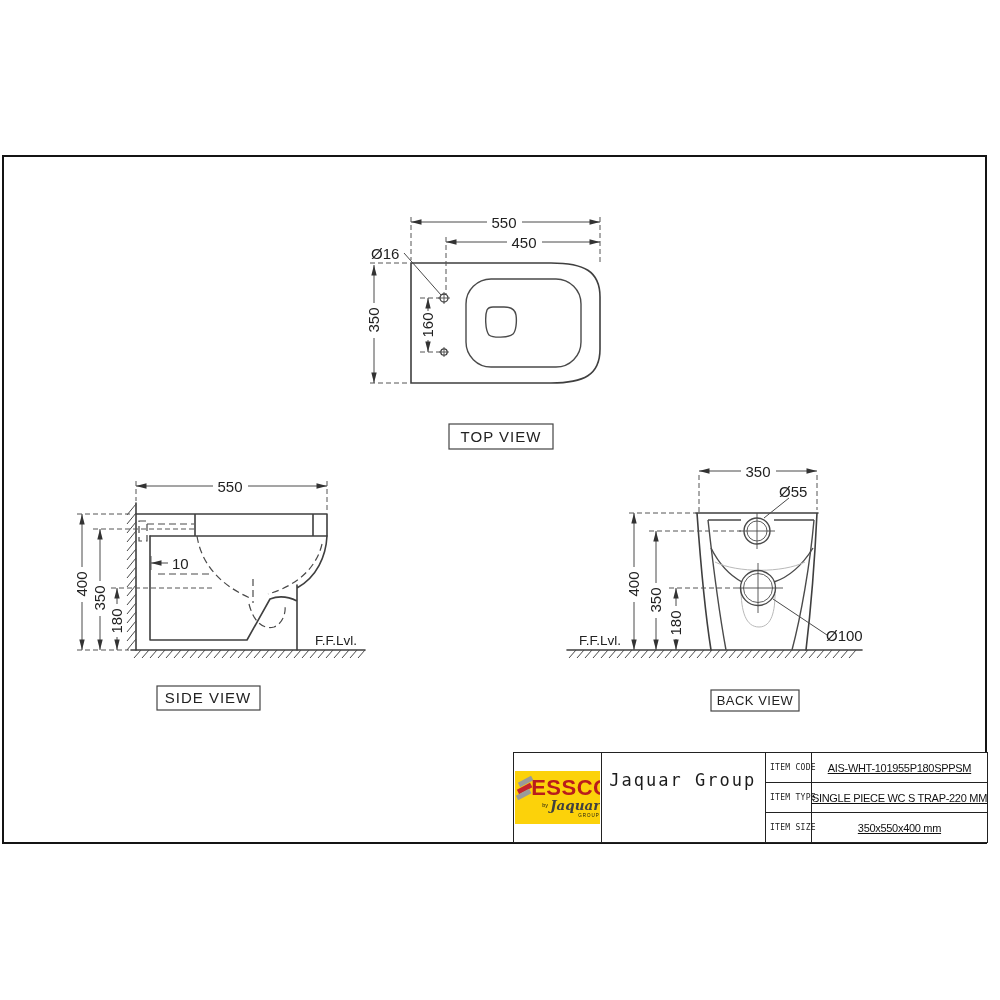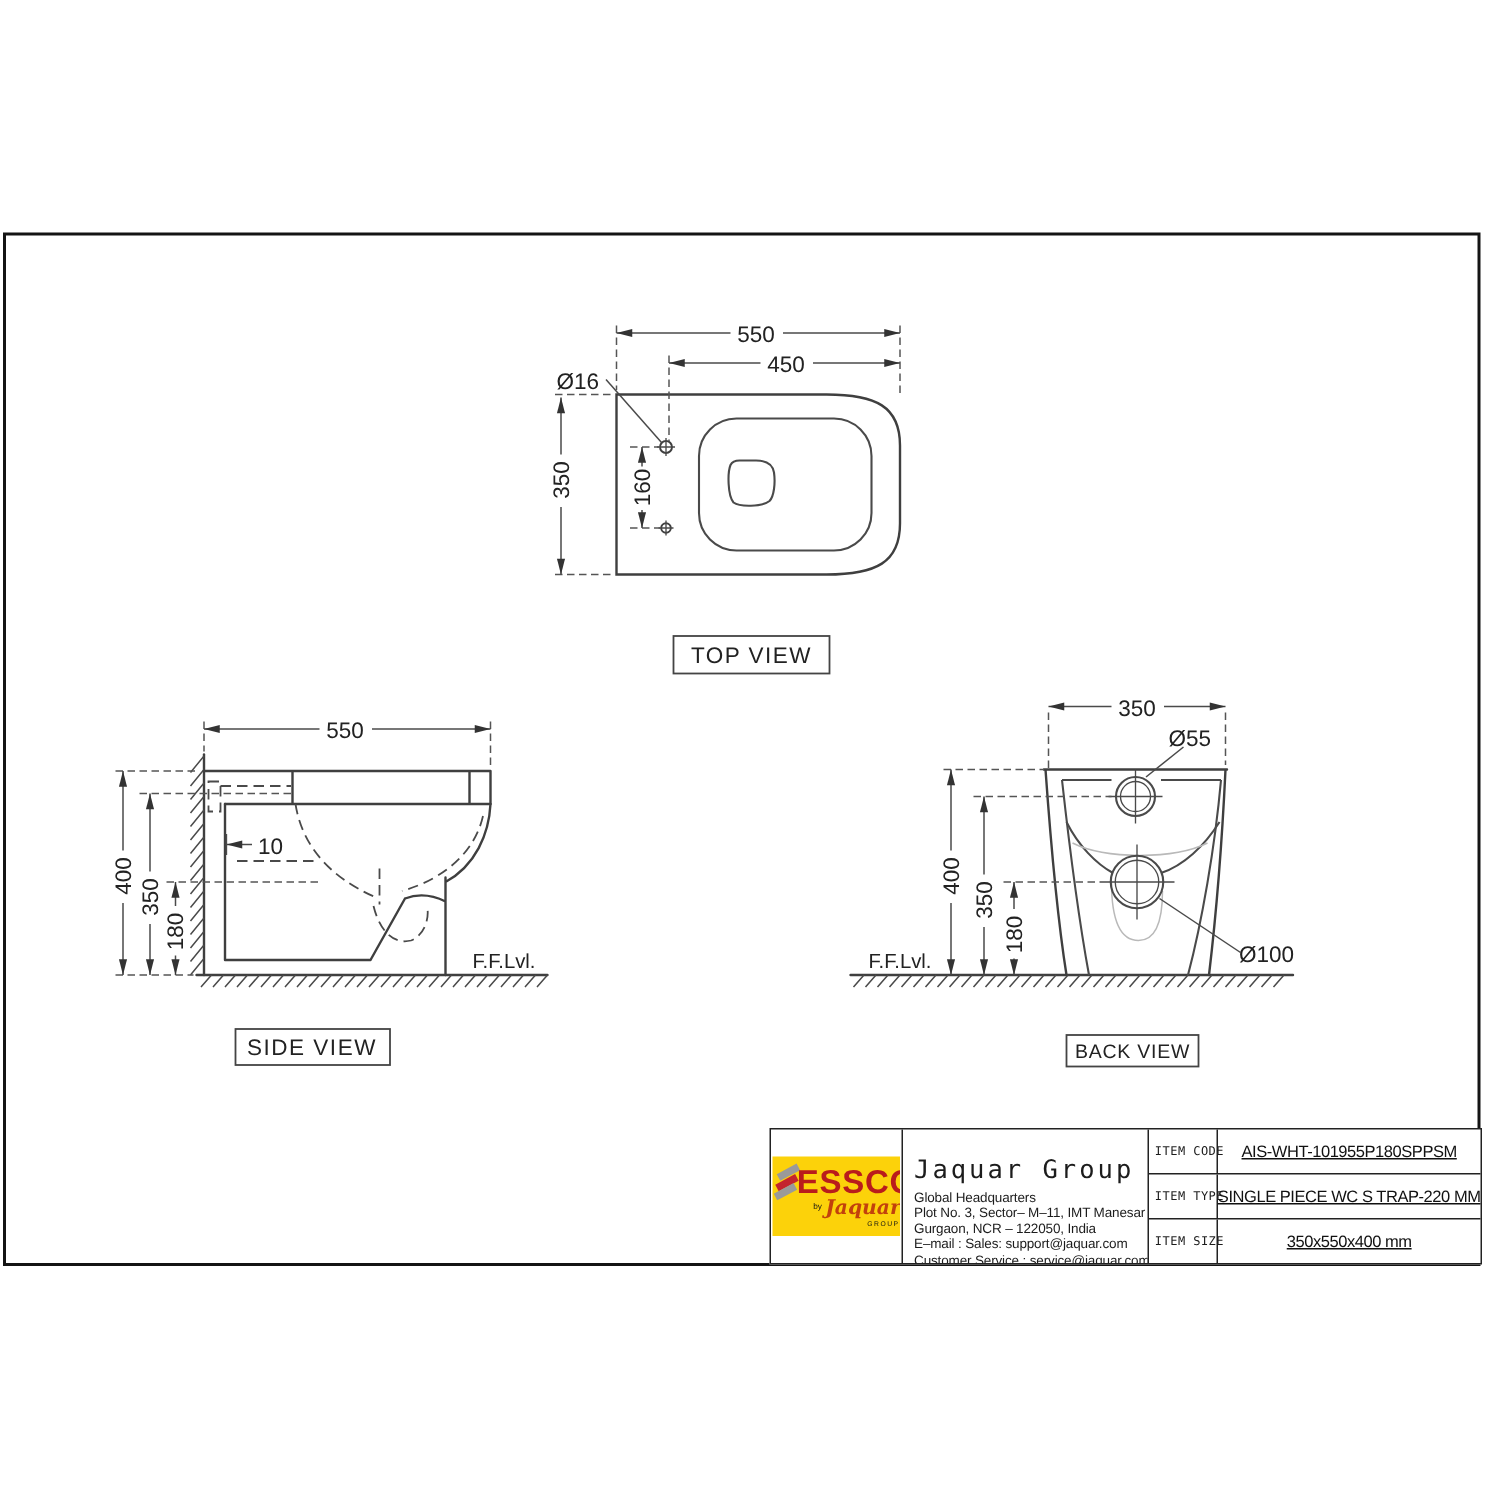--- a/index.html
+++ b/index.html
@@ -25,21 +25,21 @@
   
   .tblock{position:absolute;left:513px;top:752px;width:475px;height:91px;border:1.5px solid #222;box-sizing:border-box;display:flex;background:#fff;}
   .logo-cell{width:95px;border-right:1.5px solid #222;box-sizing:border-box;display:flex;align-items:center;justify-content:center;}
   .logo{width:85px;height:53px;background:#FCD20A;position:relative;overflow:hidden;}
   .stripe{position:absolute;width:15px;height:4.5px;transform:rotate(-28deg);}
   .s1{left:3px;top:8px;background:#9A9A9A;}
   .s2{left:2px;top:14.5px;background:#C4242E;}
   .s3{left:1px;top:21px;background:#9A9A9A;}
   .essco{position:absolute;left:16px;top:4px;font-weight:bold;font-size:22px;letter-spacing:0.5px;color:#b91c1c;}
   .by{position:absolute;left:27px;top:31px;font-size:5.5px;color:#141414;}
-  .jaquar{position:absolute;left:35px;top:26px;font-family:"DejaVu Serif",serif;font-style:italic;font-weight:bold;font-size:13.5px;color:#c2410c;}
+  .jaquar{position:absolute;left:35px;top:26px;font-family:"DejaVu Serif",serif;font-style:italic;font-weight:bold;font-size:13.5px;color:#404040;}
   .group-sub{position:absolute;left:63px;top:42px;font-size:4.5px;letter-spacing:1px;color:#141414;}
   .company-cell{width:175px;border-right:1.5px solid #222;box-sizing:border-box;padding:1px 5px 0 7px;overflow:hidden;}
   .company-name{font-family:"DejaVu Sans Mono",monospace;font-size:17px;letter-spacing:2px;color:#1c1c1c;white-space:nowrap;margin:16px 0 3px 0;}
   .addr{color:#1c1c1c;}
   .addr div{font-size:9px;line-height:10.4px;white-space:nowrap;letter-spacing:-0.1px;}
   .table-cell{flex:1;display:flex;flex-direction:column;}
   .trow{display:flex;flex:1;border-bottom:1px solid #222;min-height:0;}
   .trow:last-child{border-bottom:none;}
   .tlabel{width:46px;border-right:1px solid #222;box-sizing:border-box;font-family:"DejaVu Sans Mono",monospace;font-size:8px;display:flex;align-items:center;padding-left:4px;letter-spacing:0.3px;white-space:nowrap;color:#1c1c1c;}
   .tvalue{flex:1;font-size:11px;letter-spacing:-0.3px;display:flex;align-items:center;justify-content:center;white-space:nowrap;color:#111;text-decoration:underline;}
@@ -178,27 +178,20 @@
         <div class="stripe s2"></div>
         <div class="stripe s3"></div>
         <div class="essco">ESSCO</div>
         <div class="by">by</div>
         <div class="jaquar">Jaquar</div>
         <div class="group-sub">GROUP</div>
       </div>
     </div>
     <div class="company-cell">
       <div class="company-name">Jaquar Group</div>
-      <div class="addr">
-        <div>Global Headquarters</div>
-        <div>Plot No. 3, Sector– M–11, IMT Manesar</div>
-        <div>Gurgaon, NCR – 122050, India</div>
-        <div>E–mail : Sales: support@jaquar.com</div>
-        <div>Customer Service : service@jaquar.com</div>
-      </div>
     </div>
     <div class="table-cell">
       <div class="trow">
         <div class="tlabel">ITEM CODE</div>
         <div class="tvalue">AIS-WHT-101955P180SPPSM</div>
       </div>
       <div class="trow">
         <div class="tlabel">ITEM TYPE</div>
         <div class="tvalue">SINGLE PIECE WC S TRAP-220 MM</div>
       </div>

